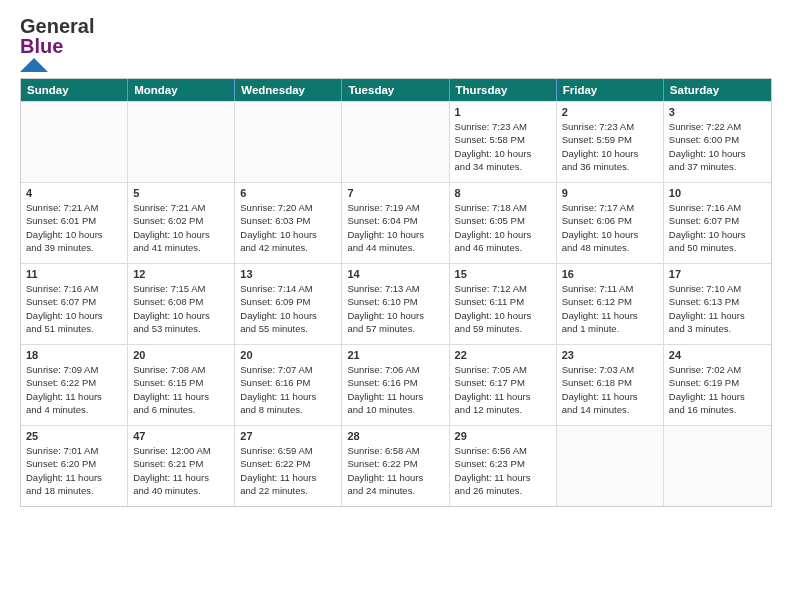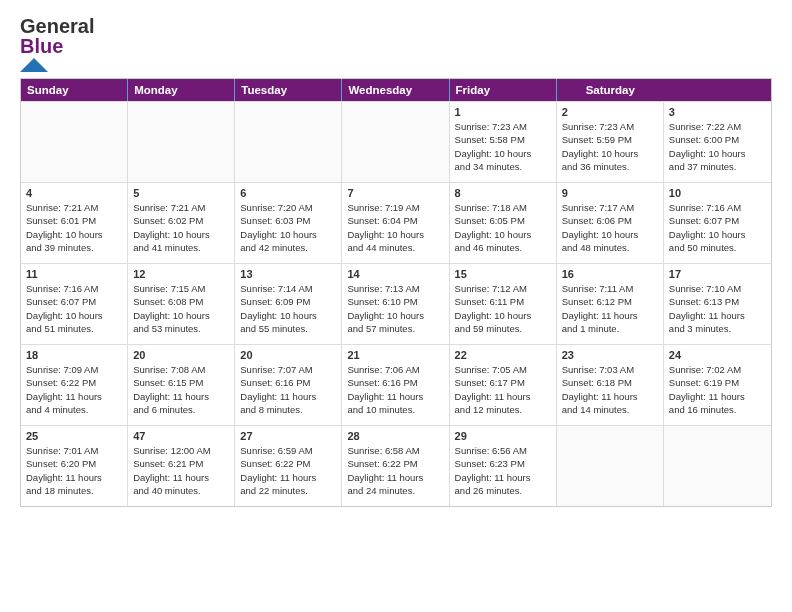--- a/index.html
+++ b/index.html
@@ -55,30 +55,30 @@
     }
     .calendar {
       flex: 1;
       display: flex;
       flex-direction: column;
       border: 1px solid #ccc;
     }
     .cal-header-row {
       display: grid;
       grid-template-columns: repeat(7, 1fr);
-      background: #701a75;
+      background: #0f766e;
     }
     .cal-header-cell {
       color: white;
       font-weight: bold;
       font-size: 11.5px;
       padding: 5px 6px;
       border-right: 1px solid #5a9fd4;
     }
-    .cal-header-cell:last-child { border-right: none; text-align: center; }
+    .cal-header-cell:last-child { border-right: none; }
     .cal-body {
       flex: 1;
       display: flex;
       flex-direction: column;
     }
     .cal-week {
       display: grid;
       grid-template-columns: repeat(7, 1fr);
       flex: 1;
       border-top: 1px solid #ddd;
@@ -121,22 +121,23 @@
     <div class="title-block">
       <div class="main-title"></div>
       <div class="subtitle"></div>
     </div>
   </div>
 
   <div class="calendar">
     <div class="cal-header-row">
     <div class="cal-header-cell">Sunday</div>
         <div class="cal-header-cell">Monday</div>
+        <div class="cal-header-cell">Wednesday</div>
         <div class="cal-header-cell">Tuesday</div>
-        <div class="cal-header-cell">Wednesday</div>
+        <div class="cal-header-cell">Thursday</div>
         <div class="cal-header-cell">Friday</div>
         <div class="cal-header-cell">Saturday</div>
       </div>
     <div class="cal-body">
     <div class="cal-week">
           <div class="cal-cell empty"></div>
           <div class="cal-cell empty"></div>
           <div class="cal-cell empty"></div>
           <div class="cal-cell empty"></div>
           <div class="cal-cell">

